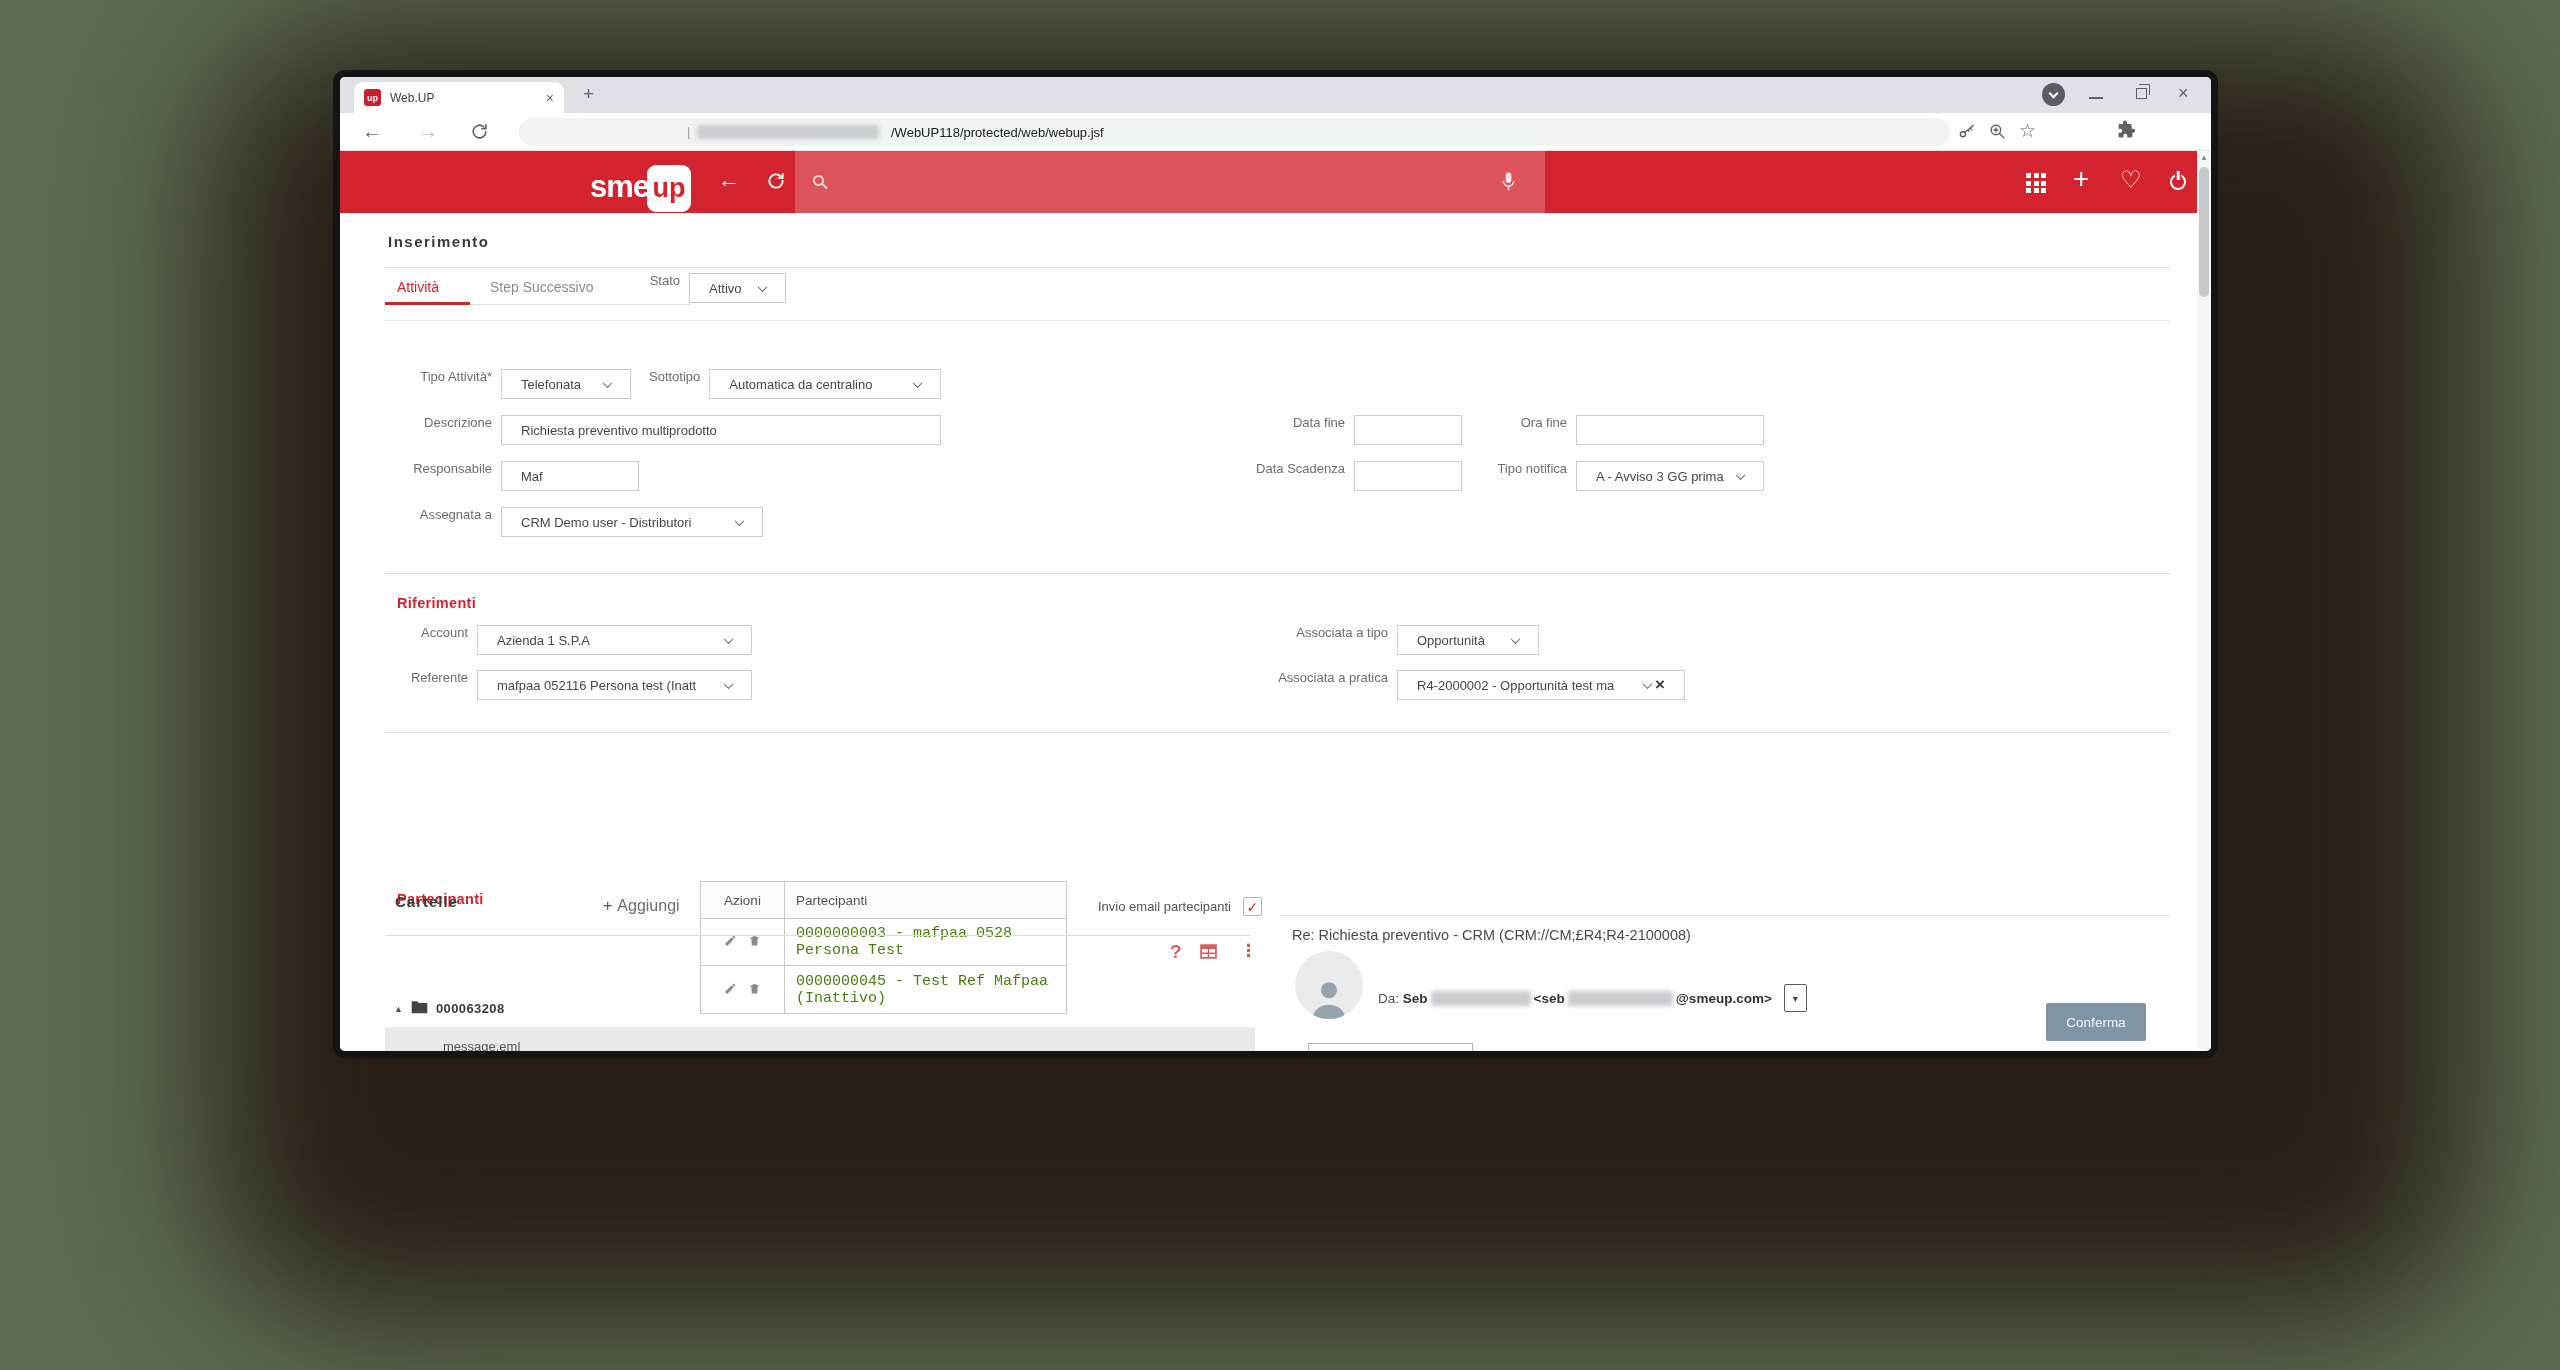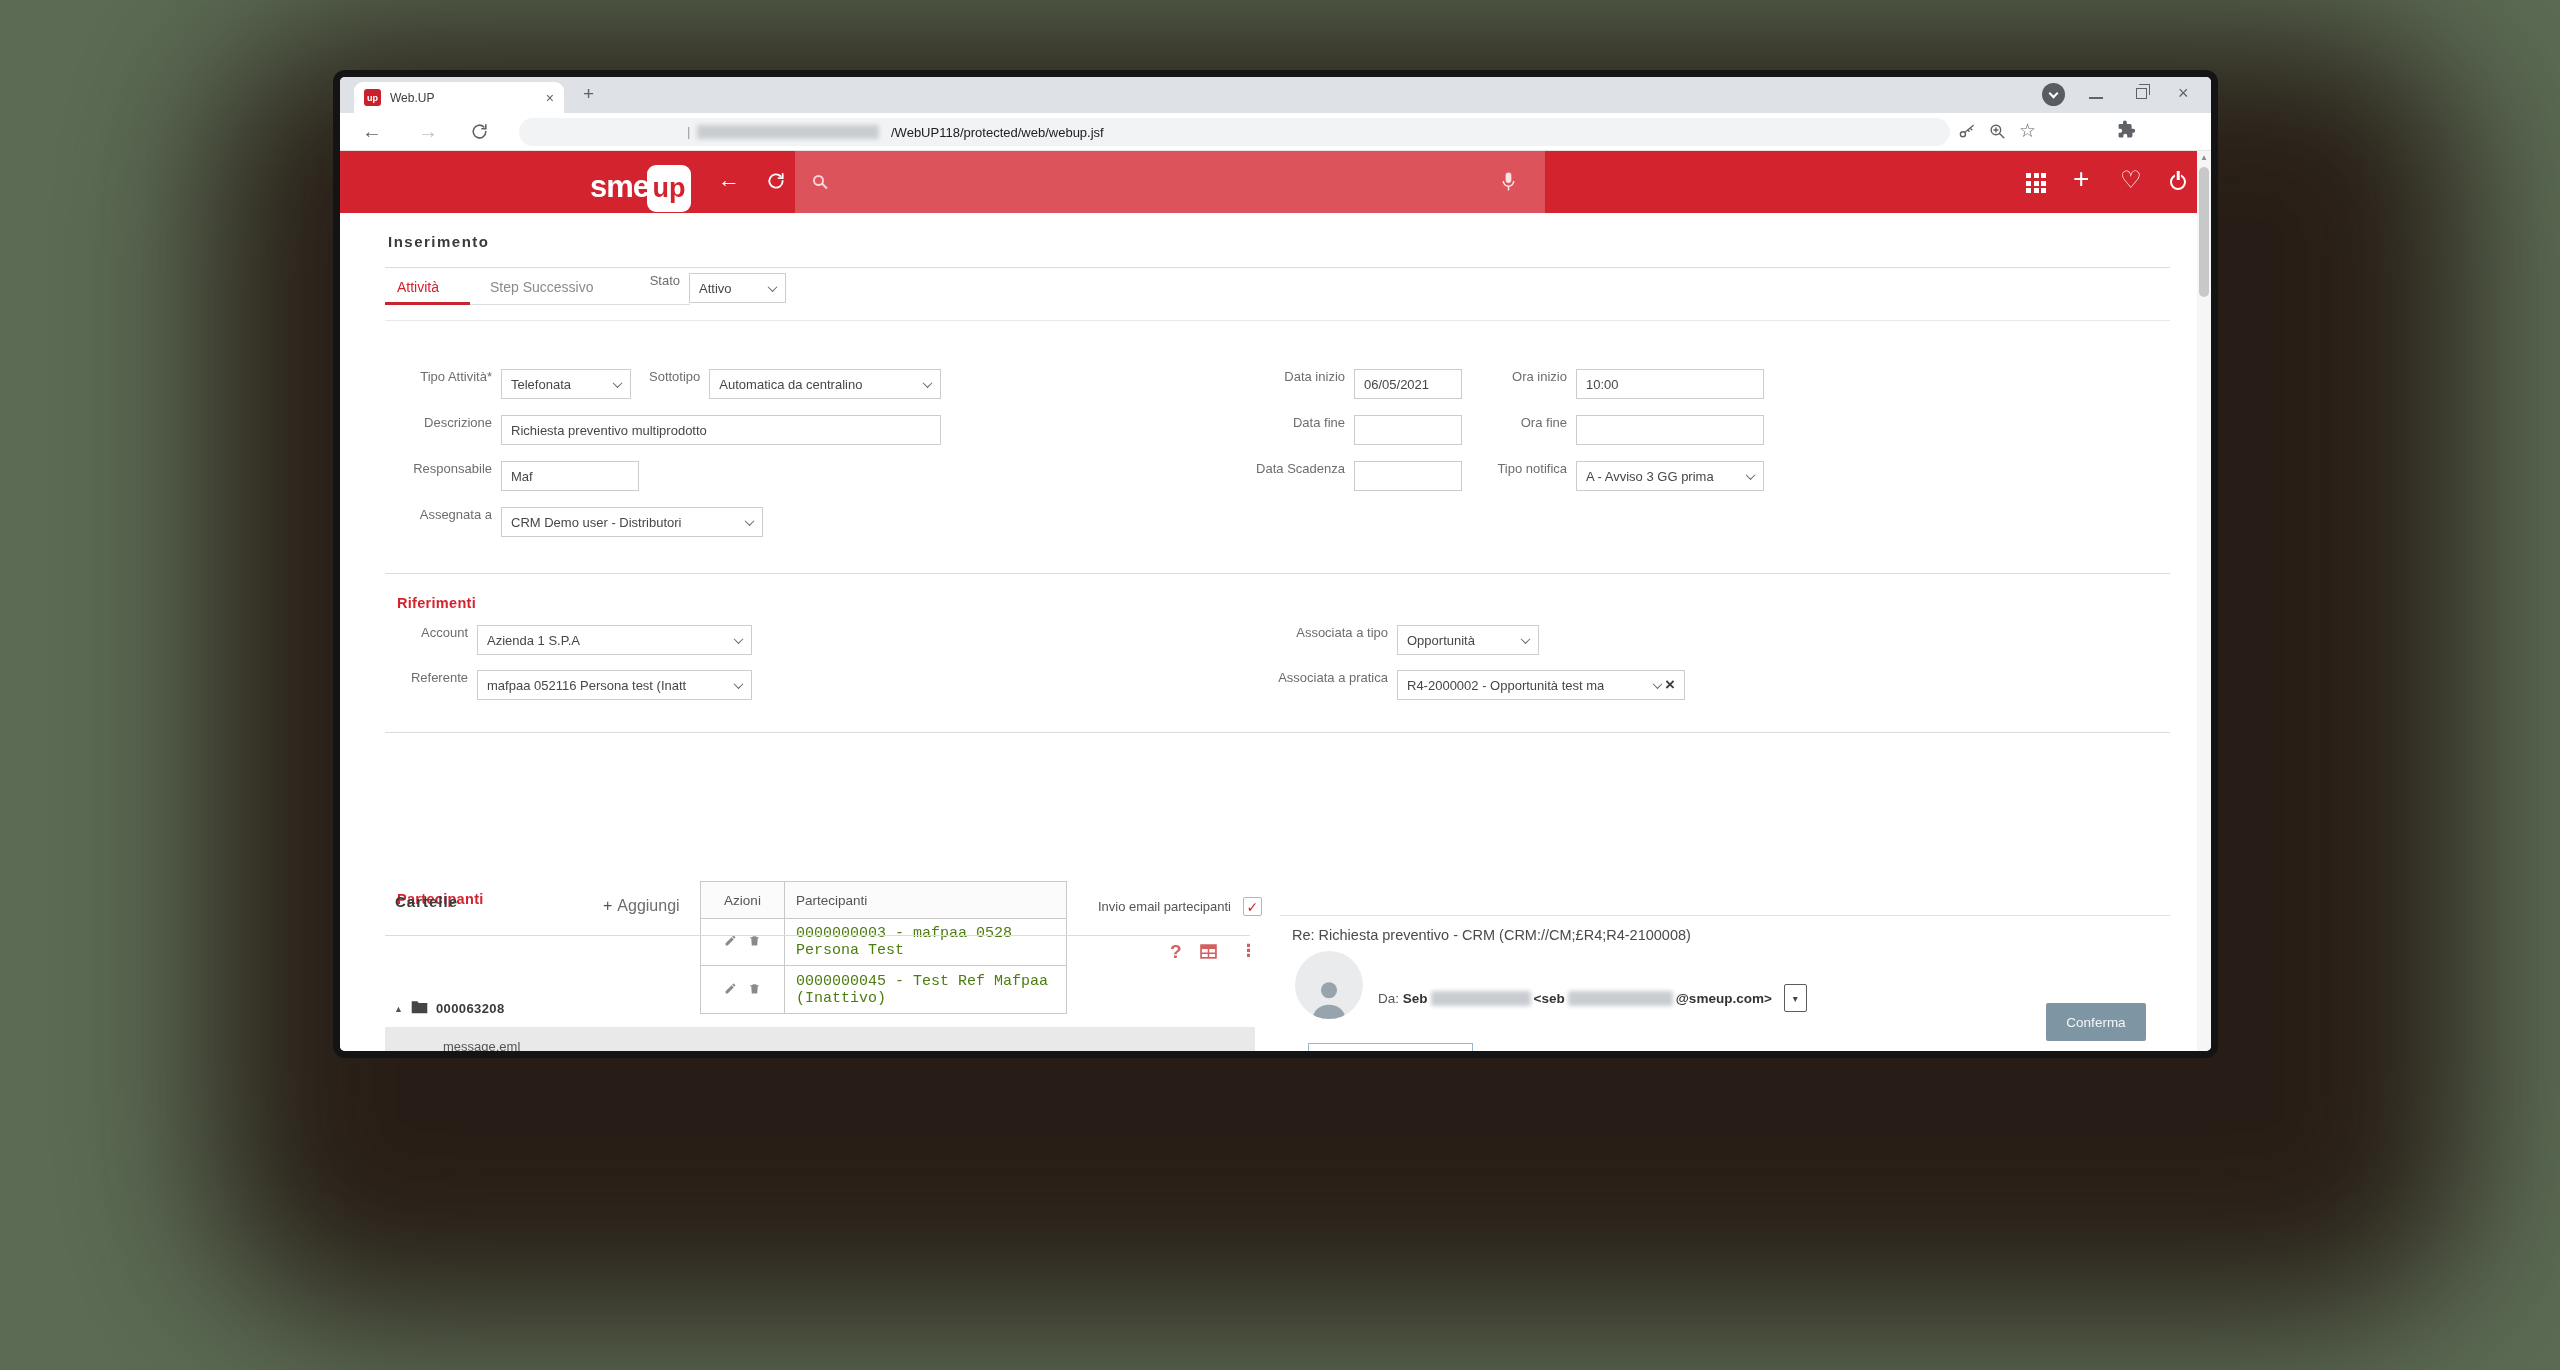--- a/index.html
+++ b/index.html
@@ -87,21 +87,21 @@
   .divider { position:absolute; height:1px; background:#dcdcdc; }
   .red-title { position:absolute; font-size:14.5px; font-weight:bold; color:#d2232f; letter-spacing:.3px; }
   .tab-act { position:absolute; font-size:14px; color:#d2232f; }
   .tab-inact { position:absolute; font-size:14px; color:#8b8b8b; }
   .tab-underline-red { position:absolute; height:3px; background:#c9252f; }
   .tab-underline-gray { position:absolute; height:1px; background:#ddd; }
 
   .frow { position:absolute; display:flex; height:30px; }
   .flabel { font-size:13px; color:#6d6d6d; text-align:right; margin-right:9px; flex:none; }
   .ctl { height:30px; border:1px solid #ccc; background:#fff; font-size:13px; color:#474747;
-         display:flex; align-items:center; padding:0 9px; flex:none; }
+         display:flex; align-items:center; padding:0 19px; flex:none; }
   .chev { width:7px; height:7px; border-right:1.6px solid #666; border-bottom:1.6px solid #666;
           transform:rotate(45deg) translate(-1px,-1px); margin-left:auto; flex:none; }
   .ctl .val { overflow:hidden; white-space:nowrap; margin-right:8px; }
   .clear-x { font-size:17px; font-weight:bold; color:#3c3c3c; margin-left:4px; }
 
   
   .ptable { position:absolute; left:360px; top:668px; width:367px; border:1px solid #c9c9c9; }
   .ptable .hrow { display:flex; height:37px; background:#fbfbfb; border-bottom:1px solid #c9c9c9; }
   .ptable .cell-a { width:84px; border-right:1px solid #c9c9c9; display:flex; align-items:center; justify-content:center; gap:11px; }
   .ptable .cell-p { flex:1; display:flex; align-items:center; padding-left:11px; font-size:13.5px; color:#555; }
@@ -285,30 +285,20 @@
       <div class="ctl" style="width:130px;">
         <span class="val">Telefonata</span>
             <span class="chev"></span>
       </div>
       <span class="flabel" style="margin-left:18px;">Sottotipo</span>
       <div class="ctl" style="width:232px;">
         <span class="val">Automatica da centralino</span>
             <span class="chev"></span>
       </div>
     </div>
-    <div class="frow" style="left:870px; top:156px;">
-      <span class="flabel" style="width:135px;">Data inizio</span>
-      <div class="ctl" style="width:108px;">
-            <span class="val">06/05/2021</span>
-          </div>
-      <span class="flabel" style="width:95px; margin-left:10px;">Ora inizio</span>
-      <div class="ctl" style="width:188px;">
-            <span class="val">10:00</span>
-          </div>
-    </div>
 
     <div class="frow" style="left:40px; top:202px;">
       <span class="flabel" style="width:112px;">Descrizione</span>
       <div class="ctl" style="width:440px;">
             <span class="val">Richiesta preventivo multiprodotto</span>
           </div>
     </div>
     <div class="frow" style="left:870px; top:202px;">
       <span class="flabel" style="width:135px;">Data fine</span>
       <div class="ctl" style="width:108px;">

